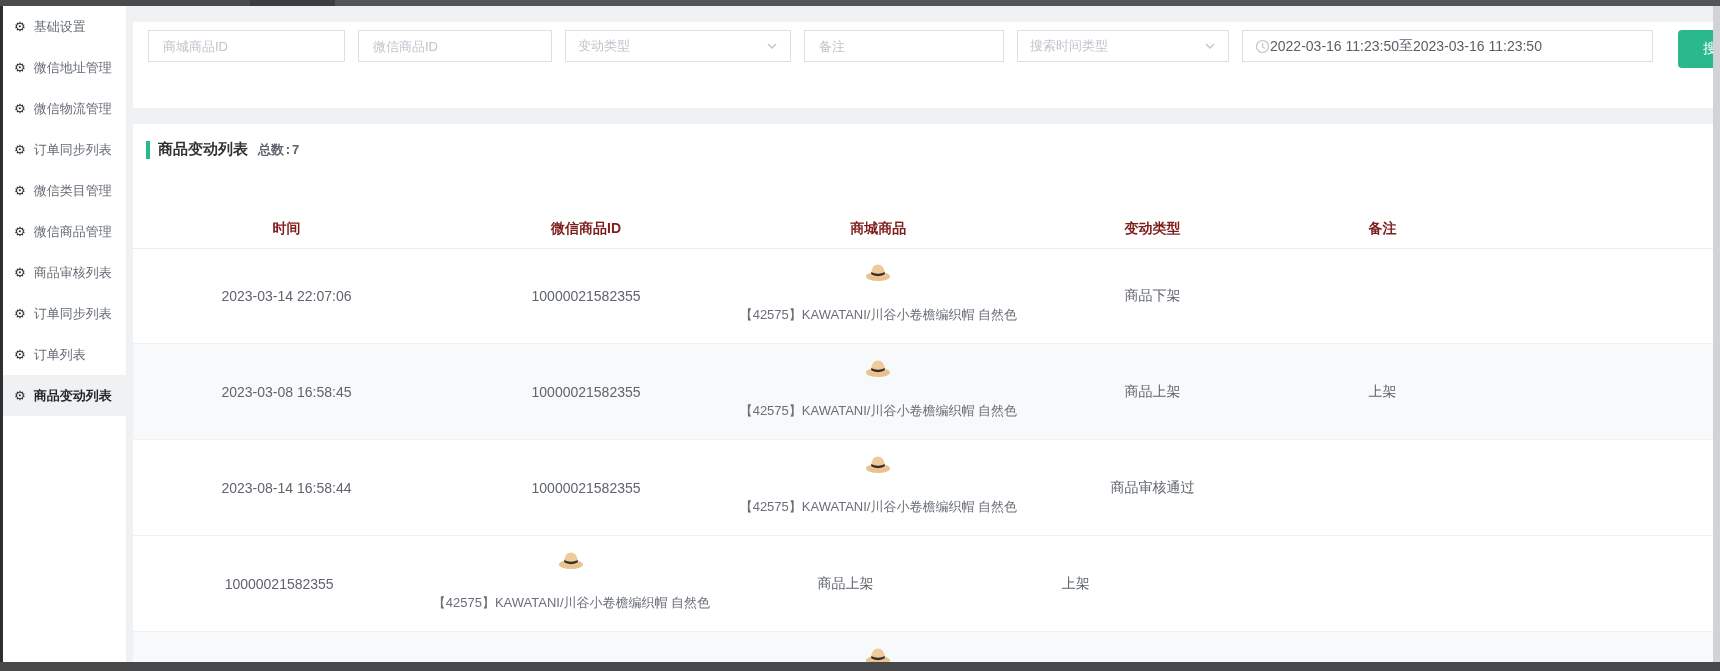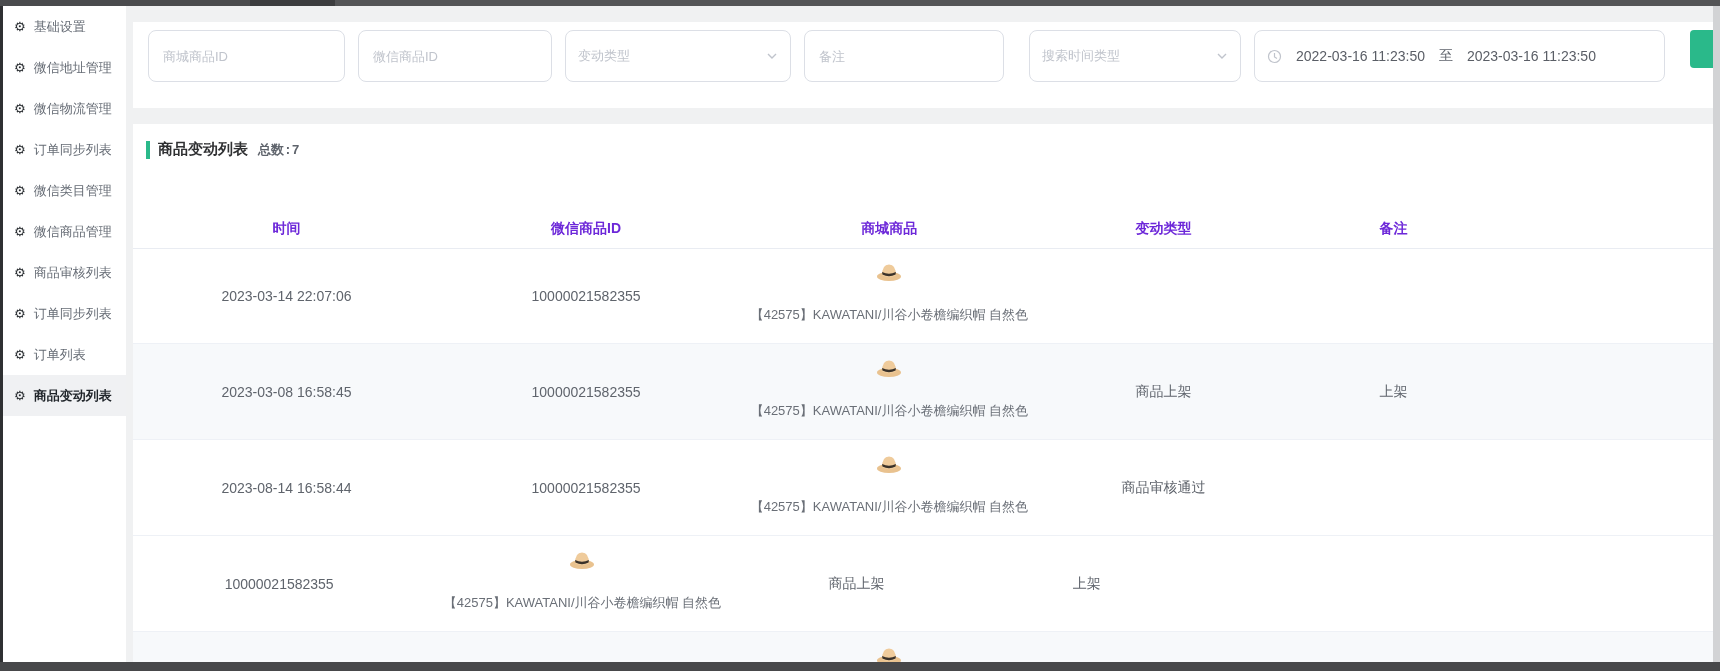--- a/index.html
+++ b/index.html
@@ -20,52 +20,52 @@
   
   .sidebar{position:absolute;left:3px;top:6px;width:123px;height:656px;background:#ffffff;}
   .side-item{height:41px;display:flex;align-items:center;padding-left:11px;gap:8px;
     font-size:13px;color:#666c75;cursor:pointer;white-space:nowrap;}
   .side-item .gear{font-family:"DejaVu Sans",sans-serif;font-size:13px;color:#2b2f33;line-height:1;}
   .side-item.active{background:#f0f1f3;color:#1f2429;font-weight:bold;}
 
   
   .search-card{position:absolute;left:133px;top:22px;width:1580px;height:86px;background:#fff;
     display:flex;align-items:flex-start;padding:8px 0 0 15px;box-sizing:border-box;gap:13px;overflow:hidden;}
-  .field{height:52px;border:1px solid #dcdfe6;border-radius:8px;background:#fff;box-sizing:border-box;
+  .field{height:32px;border:1px solid #dcdfe6;border-radius:0;background:#fff;box-sizing:border-box;
     display:flex;align-items:center;padding:0 12px;font-size:13px;color:#606266;flex:0 0 auto;}
   .field input{border:none;outline:none;width:100%;font-size:13px;color:#606266;
     font-family:"Liberation Sans","DejaVu Sans",sans-serif;background:transparent;}
   .field input::placeholder{color:#c0c4cc;opacity:1;}
   .placeholder-text{color:#c0c4cc;}
   .f-mall{width:197px;}
   .f-wxid{width:194px;}
   .f-ctype{width:226px;}
   .f-remark{width:200px;}
-  .f-ttype{width:212px;margin-left:12px;}
-  .f-date{width:411px;gap:14px;font-size:14px;}
+  .f-ttype{width:212px;}
+  .f-date{width:411px;font-size:14px;}
   .chev{margin-left:auto;flex:0 0 auto;}
   .date-text{color:#5a5e66;white-space:nowrap;}
   .date-sep{color:#5f646c;}
   .search-btn{height:38px;width:78px;margin-left:12px;border:none;border-radius:4px;
     color:#fff;font-size:14px;cursor:pointer;flex:0 0 auto;
     font-family:"Liberation Sans","DejaVu Sans",sans-serif;}
 
   
   .table-card{position:absolute;left:133px;top:124px;width:1580px;height:538px;background:#fff;overflow:hidden;}
   .list-title{position:absolute;left:13px;top:16px;display:flex;align-items:center;}
   .title-bar{width:4px;height:18px;margin-right:8px;}
   .title-text{font-size:15px;font-weight:bold;color:#303133;}
   .title-total{font-size:13px;color:#5f646c;margin-left:10px;font-weight:bold;font-family:Liberation Mono, monospace;}
 
   .cols{display:flex;width:100%;height:100%;box-sizing:border-box;padding-right:7.5%;}
-  .c1{width:21%;}.c2{width:20%;}.c3{width:20%;margin-left:11px;}.c4{width:17.5%;}.c5{width:14%;}
+  .c1{width:21%;}.c2{width:20%;}.c3{width:20%;}.c4{width:17.5%;}.c5{width:14%;}
   .cell{display:flex;align-items:center;justify-content:center;text-align:center;}
 
   .thead{position:absolute;left:0;top:86px;width:100%;height:38px;border-bottom:1px solid #e9ecf2;}
-  .thead .cell{font-size:14px;font-weight:bold;color:#6d28d9;}
+  .thead .cell{font-size:14px;font-weight:bold;color:#7f1d1d;}
 
   .trow{position:absolute;left:0;width:100%;height:96px;border-bottom:1px solid #eef1f6;box-sizing:border-box;}
   .trow.striped{background:#f7f9fb;}
   .r1{top:124px;}.r2{top:220px;}.r3{top:316px;}.r4{top:412px;}.r5{top:508px;}
   .trow .cell{font-size:14px;color:#5f646c;}
   .product-cell{position:relative;}
   .hat{position:absolute;left:50%;top:12px;transform:translateX(-50%);}
   .prod-name{position:absolute;left:50%;top:58px;transform:translateX(-50%);
     white-space:nowrap;font-size:13px;color:#6a6f77;}
 </style>
@@ -179,20 +179,21 @@
       <div class="cell c1">2023-03-14 22:07:06</div>
       <div class="cell c2">10000021582355</div>
       <div class="cell c3 product-cell">
         <svg class="hat" width="26" height="22" viewBox="0 0 26 22">
           <ellipse cx="13" cy="16.5" rx="12" ry="4.6" fill="#e9c28f"></ellipse>
           <path d="M6,15.5 Q6,4.5 13,4.5 Q20,4.5 20,15.5 Q13,18.8 6,15.5 Z" fill="#efcb9b"></path>
           <path d="M6.1,12 Q13,15.6 19.9,12 L19.6,14.6 Q13,17.8 6.4,14.6 Z" fill="#3a322a"></path>
         </svg>
         <span class="prod-name">【42575】KAWATANI/川谷小卷檐编织帽 自然色</span>
       </div>
+      <div class="cell c4">商品下架</div>
     </div>
   </div>
 
   <div class="trow r2 striped">
     <div class="cols">
       <div class="cell c1">2023-03-08 16:58:45</div>
       <div class="cell c2">10000021582355</div>
       <div class="cell c3 product-cell">
         <svg class="hat" width="26" height="22" viewBox="0 0 26 22">
           <ellipse cx="13" cy="16.5" rx="12" ry="4.6" fill="#e9c28f"></ellipse>

